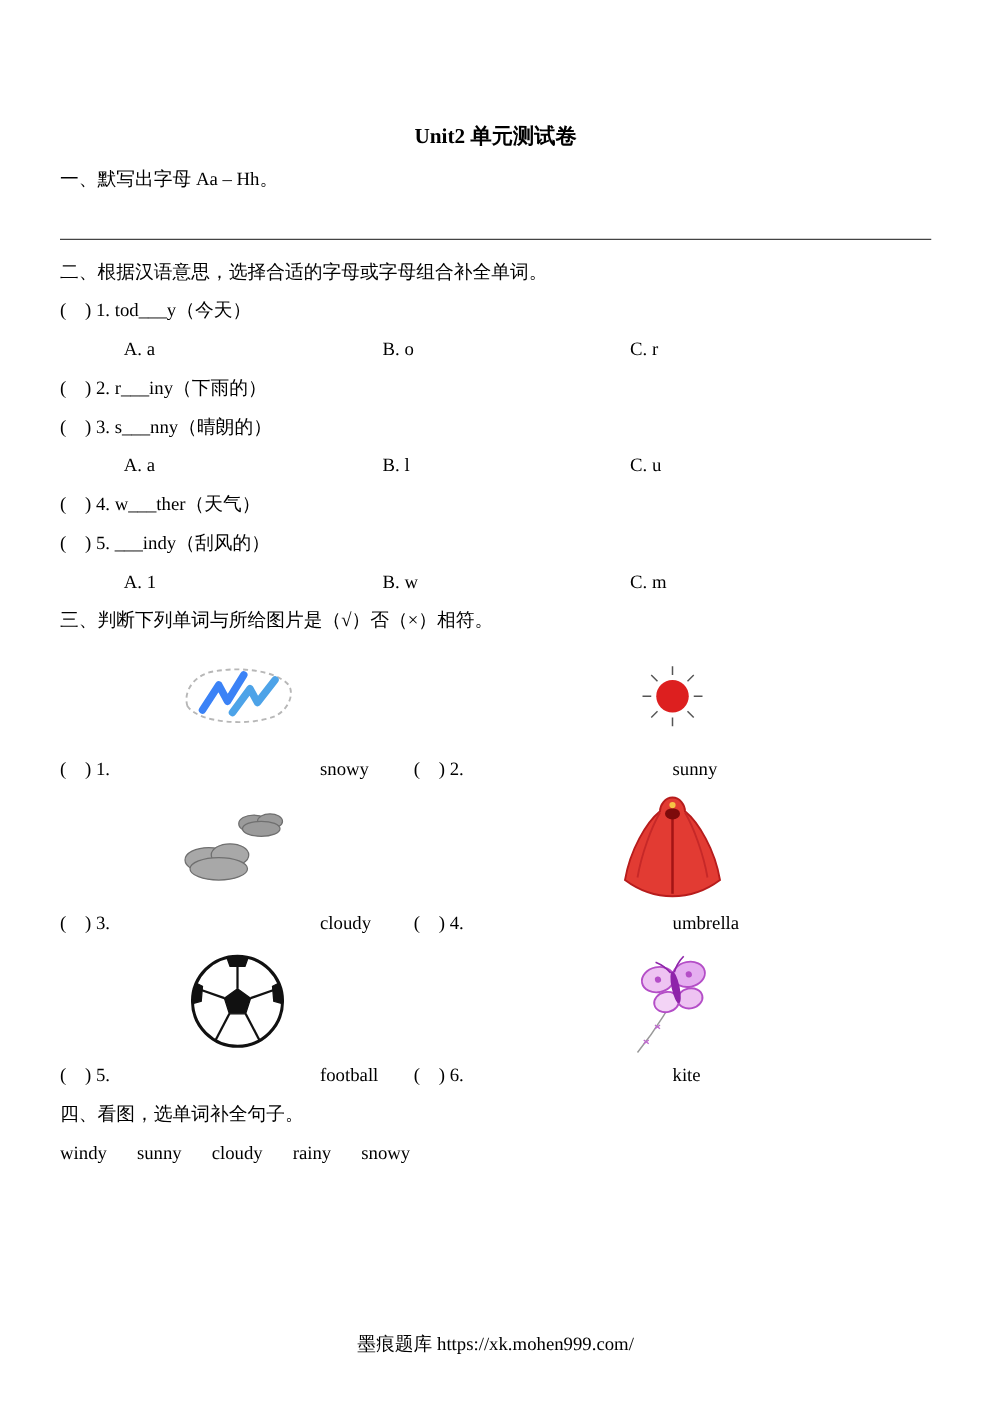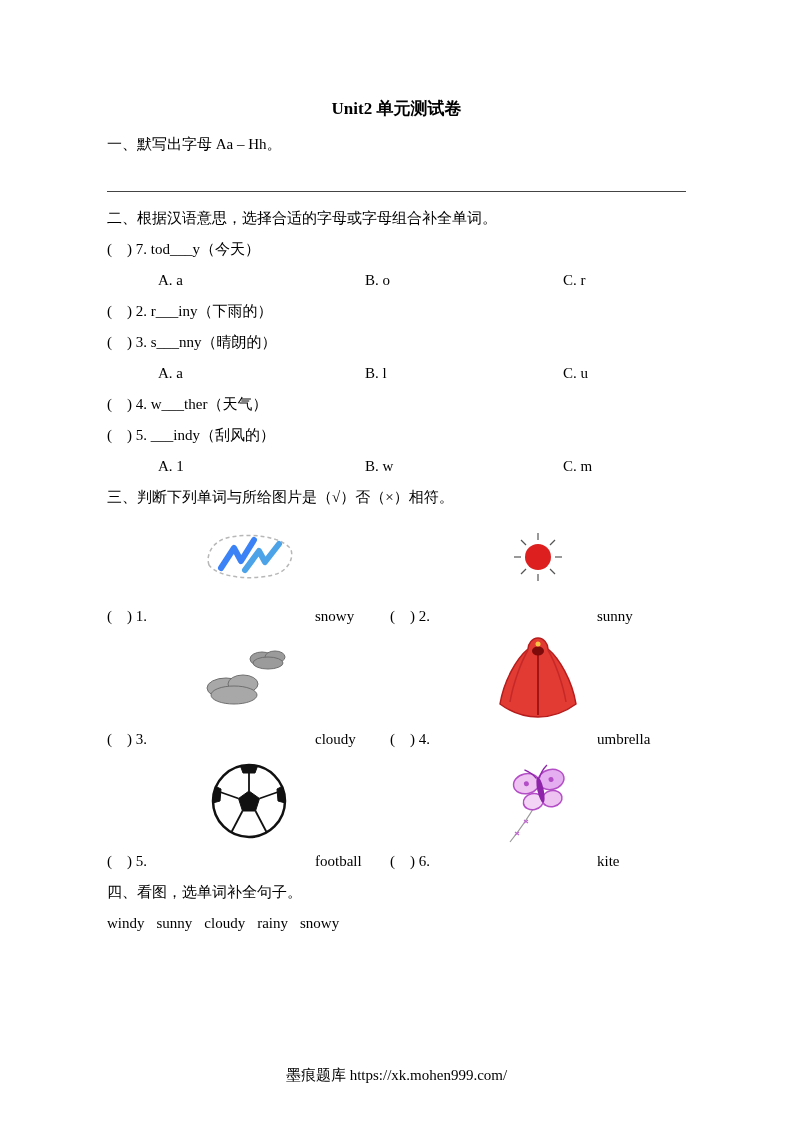--- a/index.html
+++ b/index.html
@@ -1,51 +1,51 @@
 <!DOCTYPE html>
 <html><head>
 <meta charset="utf-8">
 <style>
   html,body{margin:0;padding:0;background:#fff;}
   body{
     width:793px;height:1122px;position:relative;
     font-family:"Liberation Serif","DejaVu Serif",serif;
     color:#000;font-size:15px;
   }
-  .page{position:absolute;inset:0;padding:0 107px;box-sizing:border-box;}
+  .page{position:absolute;inset:0;padding:0 48px;box-sizing:border-box;}
   .title{margin:97px 0 0;font-size:17px;font-weight:700;text-align:center;}
   .line{line-height:31px;}
   .sec1-heading{margin-top:14px;line-height:20px;}
   .answer-line{height:37px;border-bottom:1px solid #444;}
   .sec2{margin-top:11px;}
   .opts{display:grid;grid-template-columns:207px 198px auto;padding-left:51px;line-height:31px;}
   .s3-img-row{display:grid;grid-template-columns:283px auto;}
   .cell{display:flex;justify-content:center;align-items:center;}
   .row1 .cell{height:88px;}
   .row2 .cell{height:92px;}
   .row3 .cell{height:91px;}
   .s3-label-row{display:grid;grid-template-columns:208px 75px 207px auto;line-height:31px;}
-  .word-bank{display:flex;gap:12px;line-height:31px;}
+  .word-bank{display:flex;gap:24px;line-height:31px;}
   .footer{position:absolute;left:0;right:0;top:1066px;text-align:center;font-size:15px;color:#000000;}
   svg{display:block;}
 </style>
 </head>
 <body>
 
 <div class="page">
 
   <h1 class="title">Unit2 单元测试卷</h1>
 
   <div class="sec1-heading line">一、默写出字母 Aa – Hh。</div>
   <div class="answer-line"></div>
 
   <div class="sec2">
     <div class="line">二、根据汉语意思，选择合适的字母或字母组合补全单词。</div>
 
-    <div class="line">(　) 7. tod___y（今天）</div>
+    <div class="line">(　) 1. tod___y（今天）</div>
     <div class="opts">
       <span>A. a</span>
       <span>B. o</span>
       <span>C. r</span>
     </div>
 
     <div class="line">(　) 2. r___iny（下雨的）</div>
 
     <div class="line">(　) 3. s___nny（晴朗的）</div>
     <div class="opts">

